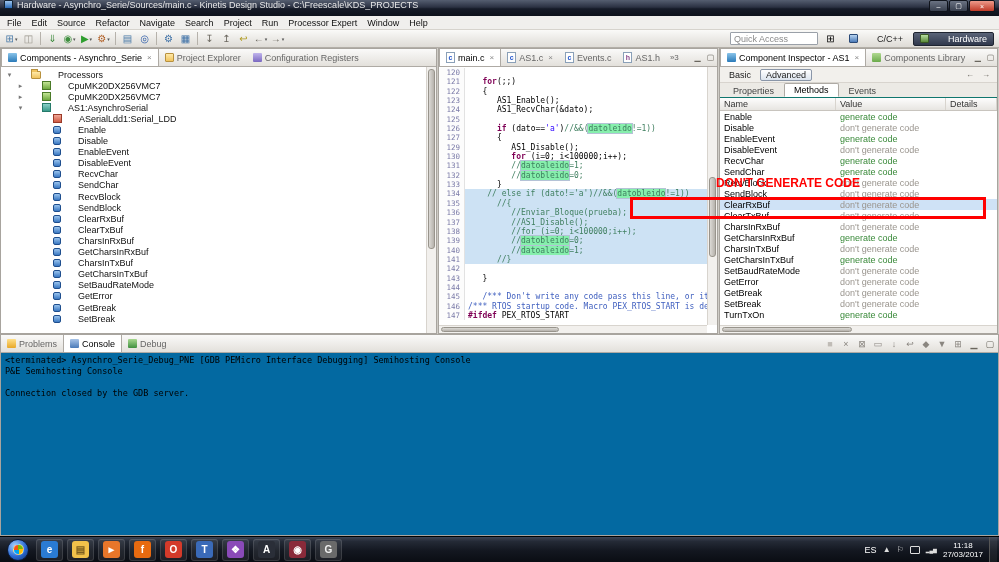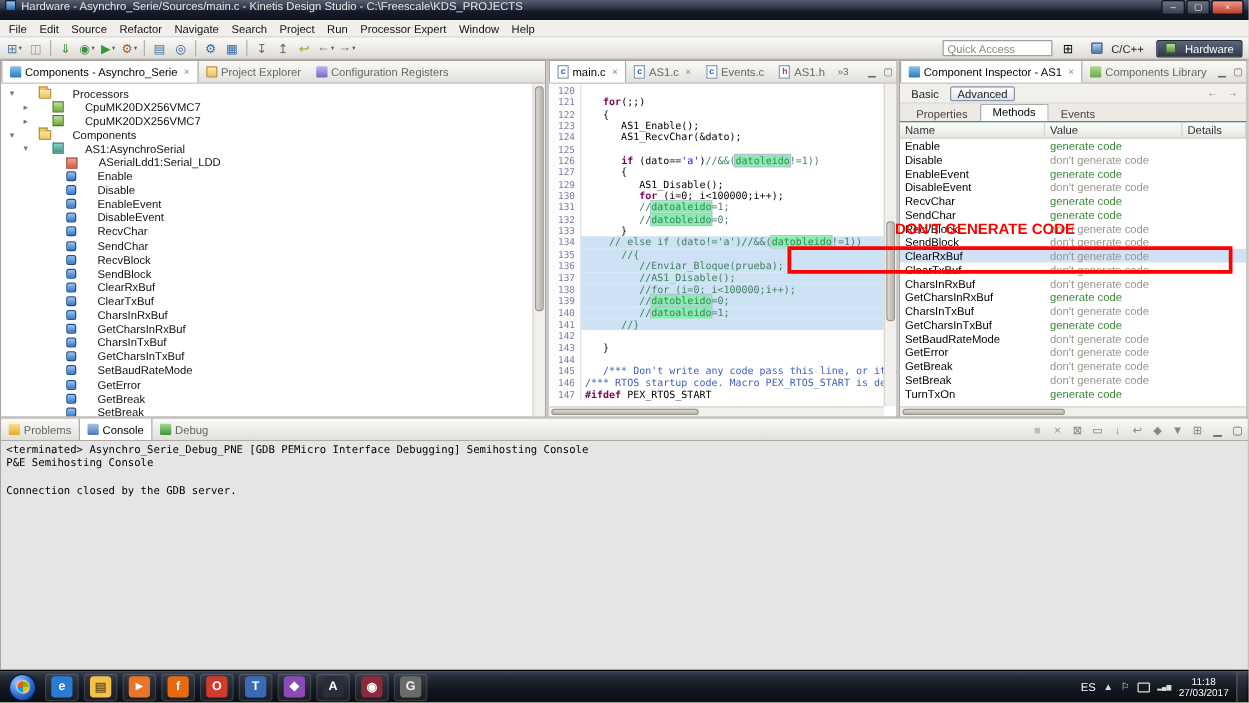--- a/index.html
+++ b/index.html
@@ -19,21 +19,21 @@
 .menu-item{padding:1px 5px;color:#111;}
 
 
 .toolbar{position:absolute;left:0;top:30px;width:999px;height:18px;background:linear-gradient(#fafaf8,#dedbd6);border-bottom:1px solid #b2aea7;display:flex;align-items:center;padding:0 3px;}
 .toolbar-icons{display:flex;align-items:center;}
 .ticon{min-width:15px;height:15px;display:inline-flex;align-items:center;justify-content:center;font-size:10px;margin:0 1px;border-radius:2px;}
 .dd{font-size:5px;color:#555;margin-left:1px;}
 .tsep{width:1px;height:13px;background:#b6b2ab;margin:0 3px;}
 .toolbar-right{margin-left:auto;display:flex;align-items:center;gap:4px;padding-right:2px;}
 .quick-access{width:88px;height:13px;border:1px solid #9aa0a8;background:#fff;color:#8a8a8a;display:flex;align-items:center;padding:0 3px;border-radius:1px;}
-.persp{display:flex;align-items:center;gap:7px;padding:1px 6px;border-radius:2px;color:#222;}
+.persp{display:flex;align-items:center;gap:19px;padding:1px 6px;border-radius:2px;color:#222;}
 .persp.active{background:linear-gradient(#5a6478,#30384c);color:#fff;border:1px solid #1e2430;}
 .persp-icon{width:9px;height:9px;border-radius:1px;}
 .persp-icon.cpp{background:linear-gradient(#b8d4f0,#4a7ab8);border:1px solid #2a4a78;}
 .persp-icon.hw{background:linear-gradient(#b8e0a0,#5a8a3a);border:1px solid #3a5a24;}
 
 
 .panel{position:absolute;background:#fff;border:1px solid #a8a49e;display:flex;flex-direction:column;}
 .left-panel{left:0;top:48px;width:437px;height:286px;}
 .editor-panel{left:438px;top:48px;width:280px;height:286px;}
 .right-panel{left:719px;top:48px;width:279px;height:286px;}
@@ -113,21 +113,21 @@
 .tc{padding:0 4px;overflow:hidden;white-space:nowrap;}
 .tc.name{width:116px;color:#000;}
 .tc.val{width:110px;}
 .val.gen{color:#3a8a3a;}
 .val.nogen{color:#9a958e;}
 .tc.det{flex:1;}
 .rhscroll{height:8px;min-height:8px;position:relative;background:#f2f0ed;border-top:1px solid #d8d4ce;}
 
 
 .cicon{width:14px;align-self:center;text-align:center;font-size:9px;margin:0 1px;}
-.console-body{flex:1;background:#e5e5e5;font-family:"DejaVu Sans Mono",monospace;font-size:8.5px;padding:2px 4px;overflow:hidden;}
+.console-body{flex:1;background:#0369a1;font-family:"DejaVu Sans Mono",monospace;font-size:8.5px;padding:2px 4px;overflow:hidden;}
 .console-line{height:11px;line-height:11px;white-space:pre;color:#000;}
 
 
 .red-label{position:absolute;left:716px;top:176px;font-weight:bold;font-size:12px;z-index:99;white-space:nowrap;}
 .red-box{position:absolute;left:630px;top:197px;width:356px;height:22px;border:3px solid #f00;z-index:99;}
 
 
 .taskbar{position:absolute;left:0;top:536px;width:999px;height:26px;background:linear-gradient(#3c4454 0%,#242a36 18%,#131720 55%,#0a0d13 100%);display:flex;align-items:center;padding:0 2px;border-top:1px solid #000;}
 .start-orb{width:22px;height:22px;border-radius:50%;background:radial-gradient(circle at 35% 30%,#a8d2ff,#2a6ad4 55%,#12316a);border:1px solid #0a1a3a;display:flex;align-items:center;justify-content:center;margin:0 5px;}
 .orb-flag{width:11px;height:11px;border-radius:50%;background:conic-gradient(#7cbb00 0 25%,#ffbb00 0 50%,#00a1f1 0 75%,#f65314 0);border:1px solid rgba(255,255,255,.5);}
@@ -232,25 +232,20 @@
         </div>
         <div class="titem" style="padding-left: 15px;">
           <span class="texp">▸</span>
           <span class="ic ic-cpu"></span>
           <span class="tlabel">CpuMK20DX256VMC7</span>
         </div>
         <div class="titem" style="padding-left: 15px;">
           <span class="texp">▸</span>
           <span class="ic ic-cpu"></span>
           <span class="tlabel">CpuMK20DX256VMC7</span>
-        </div>
-        <div class="titem" style="padding-left: 4px;">
-          <span class="texp">▾</span>
-          <span class="ic ic-folder"></span>
-          <span class="tlabel">Components</span>
         </div>
         <div class="titem" style="padding-left: 15px;">
           <span class="texp">▾</span>
           <span class="ic ic-component"></span>
           <span class="tlabel">AS1:AsynchroSerial</span>
         </div>
         <div class="titem" style="padding-left: 26px;">
           <span class="texp"></span>
           <span class="ic ic-ldd"></span>
           <span class="tlabel">ASerialLdd1:Serial_LDD</span>

